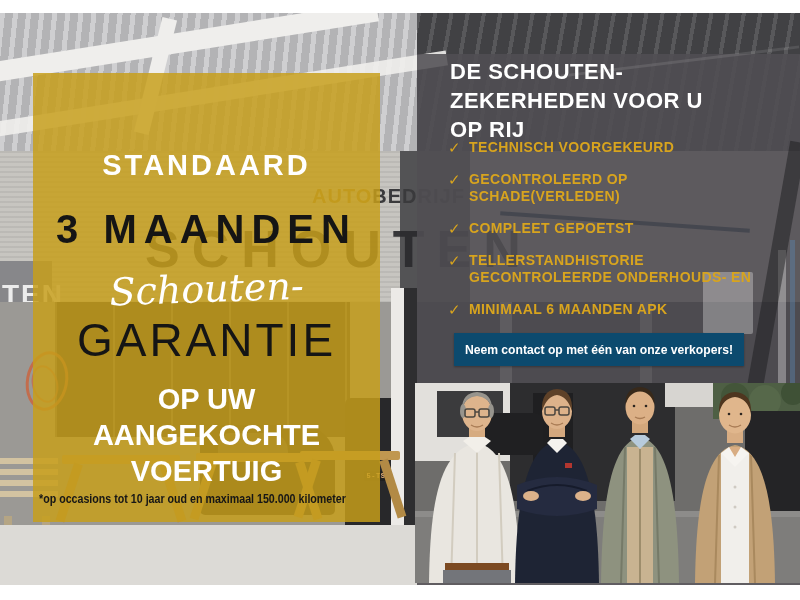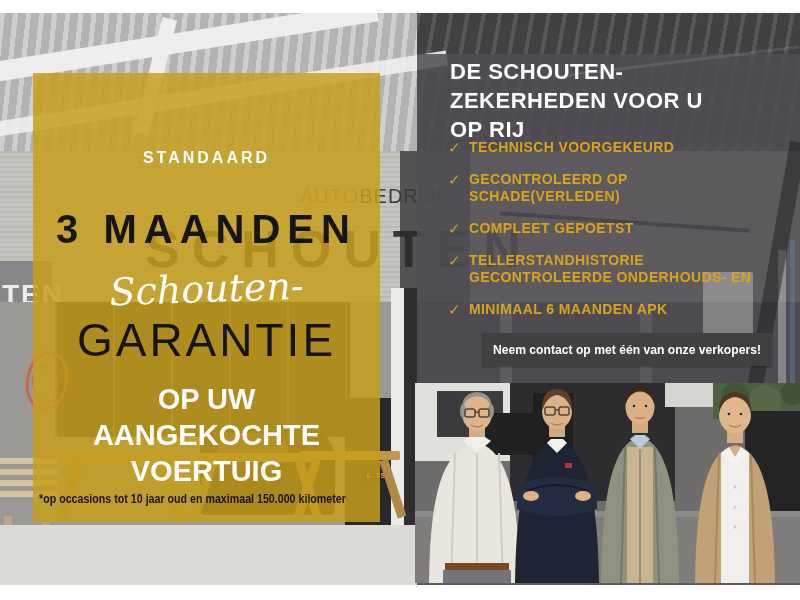--- a/index.html
+++ b/index.html
@@ -16,21 +16,21 @@
   .beam.b3{left:148px;top:4px;width:15px;height:118px;transform:rotate(14deg);}
   .ceiling-dark{position:absolute;left:417px;top:0;width:383px;height:140px;background:#414144;
            }
   .ceiling-dark:after{content:"";position:absolute;inset:0;
            background:repeating-linear-gradient(100deg,rgba(255,255,255,.12) 0 4px,transparent 4px 16px);}
   .wall{position:absolute;left:0;top:138px;width:800px;height:152px;background:#c7c5c0;}
   .wall:after{content:"";position:absolute;inset:0;
            background:repeating-linear-gradient(180deg,rgba(0,0,0,.06) 0 2px,transparent 2px 5px);}
   .wall-dark{position:absolute;left:400px;top:138px;width:70px;height:152px;background:#535355;}
   .wall-dark2{position:absolute;left:470px;top:138px;width:330px;height:152px;background:#aeaca8;}
-  .sign{position:absolute;left:300px;top:172px;font-weight:400;font-size:20px;letter-spacing:1px;white-space:nowrap;text-align:right;}
+  .sign{position:absolute;left:312px;top:172px;font-weight:700;font-size:20px;letter-spacing:1px;white-space:nowrap;text-align:right;}
   .sign .gold{color:#a8842d;}
   .sign .dark{color:#3a3a3c;}
   .bigletters{position:absolute;left:145px;top:206px;font-weight:700;font-size:52px;
               letter-spacing:12px;color:rgba(42,42,46,.92);white-space:nowrap;}
   .leftsign{position:absolute;left:0;top:248px;width:52px;height:68px;background:#87878a;}
   .leftsign-text{position:absolute;left:2px;top:266px;font-weight:700;font-size:28px;
                  letter-spacing:2px;color:#ececec;}
   .greenery-left{position:absolute;left:0;top:316px;width:34px;height:146px;
                  background:linear-gradient(180deg,#66755c,#4d5c45);}
   .scribble{position:absolute;left:26px;top:338px;width:36px;height:54px;border:3px solid #cf5f35;
@@ -66,21 +66,21 @@
   .pt1{left:62px;top:442px;width:118px;}
   .pt2{left:196px;top:440px;width:120px;}
   .pt3{left:300px;top:438px;width:100px;}
   .pavement{position:absolute;left:0;top:512px;width:417px;height:60px;background:#dcdad6;}
   .pavement-right{position:absolute;left:417px;top:525px;width:383px;height:47px;background:#c4c2be;}
 
   
   .yellow-panel{position:absolute;left:33px;top:73px;width:347px;height:449px;
                 background:rgba(199,159,26,.84);}
   .yellow-panel .kicker{position:absolute;left:0;right:0;top:76px;text-align:center;
-                color:#fff;font-weight:700;font-size:16px;letter-spacing:3px;}
+                color:#fff;font-weight:700;font-size:29px;letter-spacing:3px;}
   .yellow-panel .head1{position:absolute;left:0;right:0;top:134px;text-align:center;
                 color:#151515;font-weight:700;font-size:40px;letter-spacing:7px;}
   .yellow-panel .script{position:absolute;left:0;right:0;top:194px;text-align:center;
                 color:#fff;font-style:italic;font-size:38px;font-family:"DejaVu Serif",serif;
                 transform:rotate(-2deg);}
   .yellow-panel .head2{position:absolute;left:0;right:0;top:240px;text-align:center;
                 color:#151515;font-weight:400;font-size:46px;letter-spacing:3px;}
   .yellow-panel .sub{position:absolute;left:18px;right:18px;top:308px;text-align:center;
                 color:#fff;font-weight:700;font-size:29px;line-height:36px;}
   .yellow-panel .disclaimer{position:absolute;left:6px;bottom:16px;color:#161616;
@@ -98,21 +98,21 @@
   .d-pillar-w{left:778px;top:250px;width:8px;height:135px;background:rgba(255,255,255,.32);}
   .d-tree{left:765px;top:140px;width:16px;height:290px;background:#1c1c1e;opacity:.5;transform:rotate(10deg);}
   .info-heading{position:absolute;left:450px;top:57px;color:#fff;font-weight:700;
                 font-size:22px;line-height:29px;letter-spacing:.5px;}
   .checklist{position:absolute;left:448px;top:139px;display:flex;flex-direction:column;gap:15px;}
   .check-item{display:flex;gap:7px;color:#d8a41e;font-weight:700;font-size:14px;
               line-height:17px;letter-spacing:.4px;}
   .check-mark{width:14px;flex:0 0 auto;font-size:15px;font-weight:400;}
   .check-text{display:flex;flex-direction:column;}
   .check-text span:empty{display:none;}
-  .cta{position:absolute;left:482px;top:333px;width:290px;height:33px;background:#404040;
+  .cta{position:absolute;left:454px;top:333px;width:290px;height:33px;background:#0c4a6e;
        border:none;border-radius:0;display:flex;align-items:center;justify-content:center;
        cursor:pointer;box-shadow:0 1px 2px rgba(0,0,0,.3);}
   .cta span{color:#fff;font-weight:700;font-size:13.5px;white-space:nowrap;
        transform:scaleX(.9);font-family:"Liberation Sans",sans-serif;}
 
   
   .team{position:absolute;left:415px;top:383px;width:385px;height:200px;overflow:hidden;}
 
   
   .strip{position:absolute;left:0;width:800px;background:#fff;}

